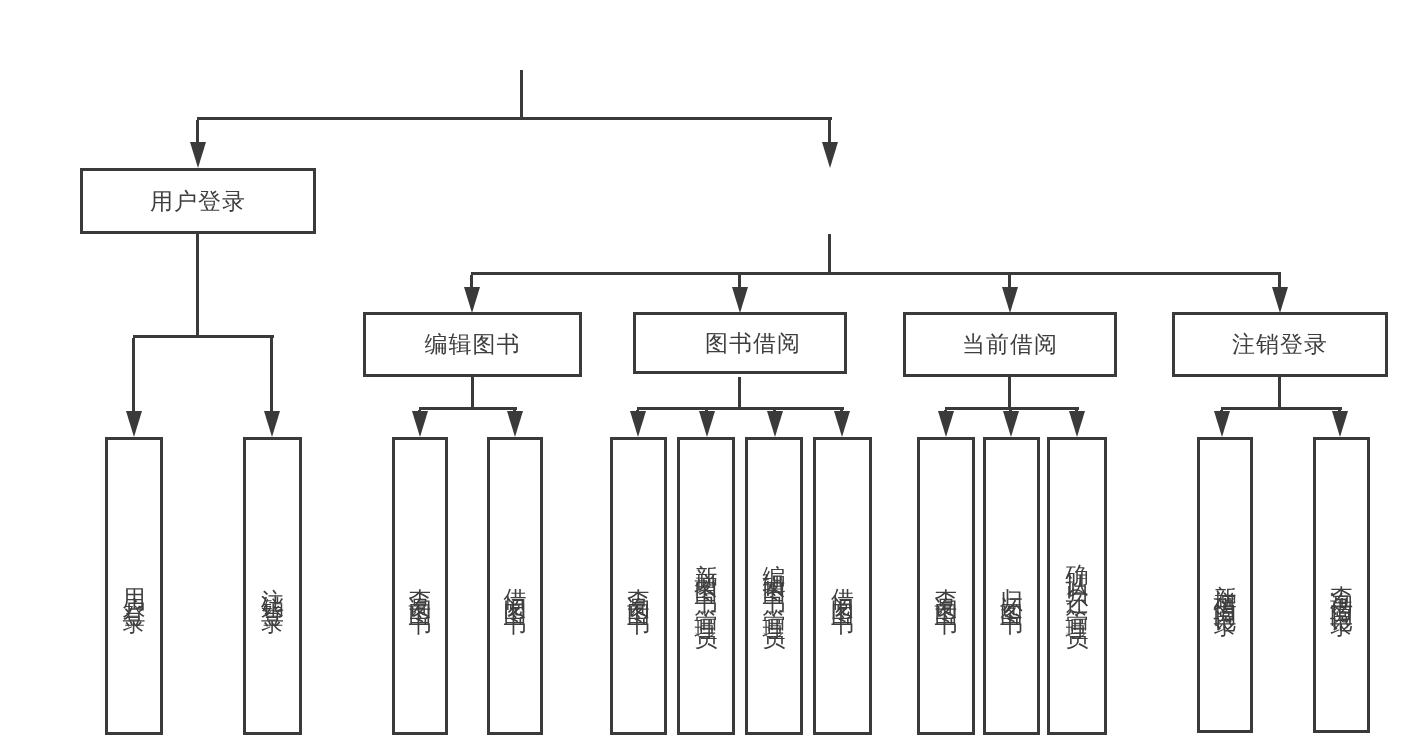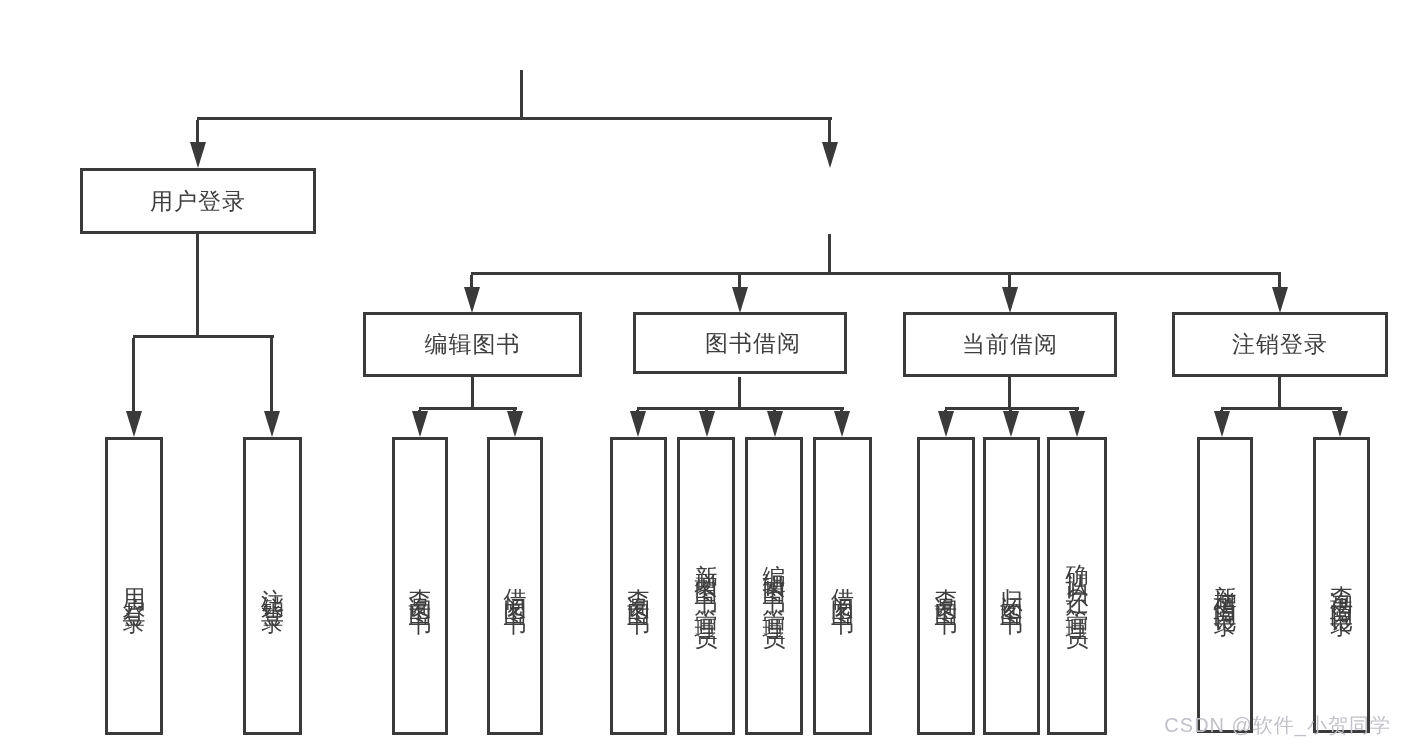--- a/index.html
+++ b/index.html
@@ -137,15 +137,14 @@
   <div class="line" style="left:1075px;top:410px;width:3px;height:5px;"></div>
   <div class="arrow" style="left:1069px;top:411px;"></div>
 
   <div class="line" style="left:1278px;top:377px;width:3px;height:31px;"></div>
   <div class="line" style="left:1221px;top:407px;width:121px;height:3px;"></div>
   <div class="line" style="left:1220px;top:410px;width:3px;height:5px;"></div>
   <div class="arrow" style="left:1214px;top:411px;"></div>
   <div class="line" style="left:1338px;top:410px;width:3px;height:5px;"></div>
   <div class="arrow" style="left:1332px;top:411px;"></div>
 
-  <div class="watermark">CSDN @软件_小贺同学</div>
 
 </div>
 
 </body></html>

